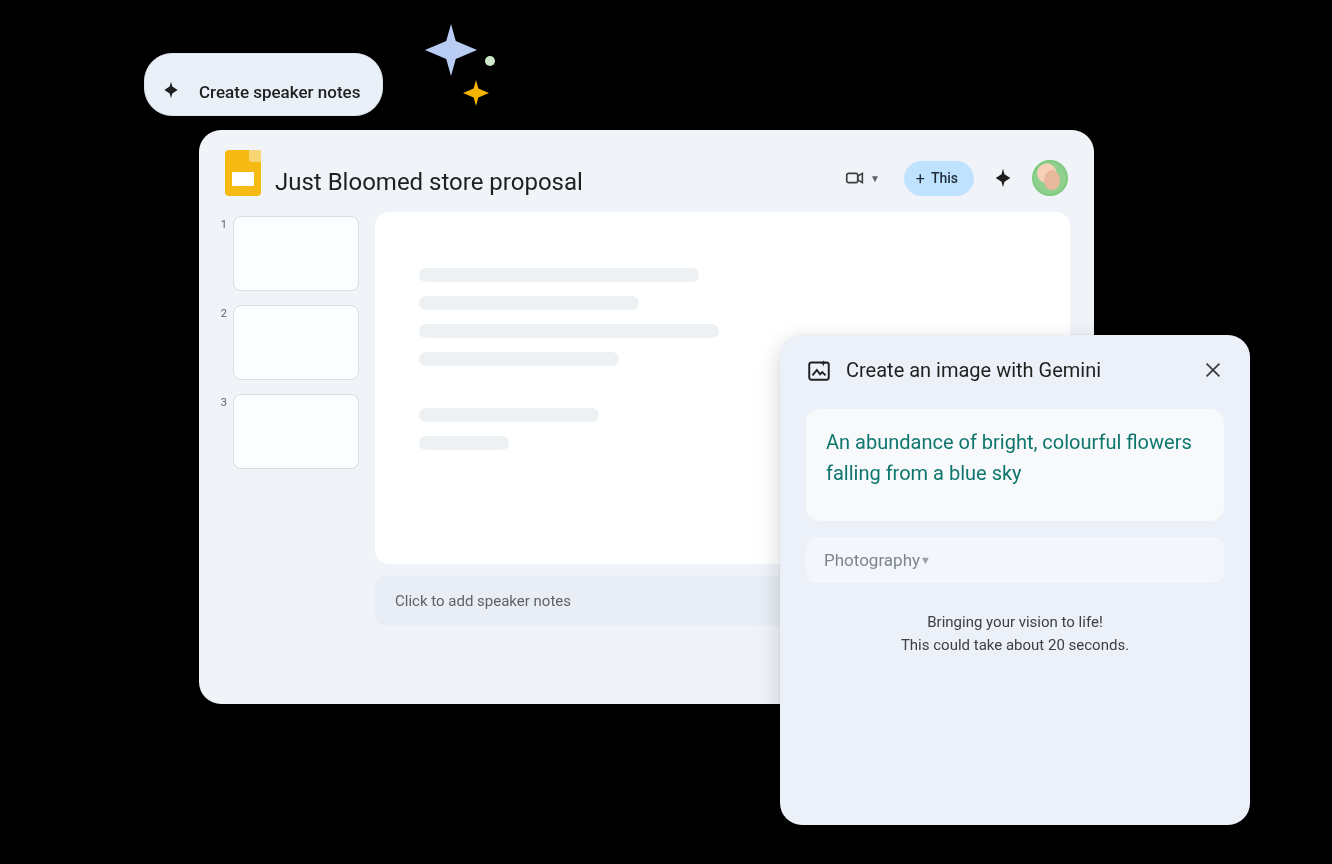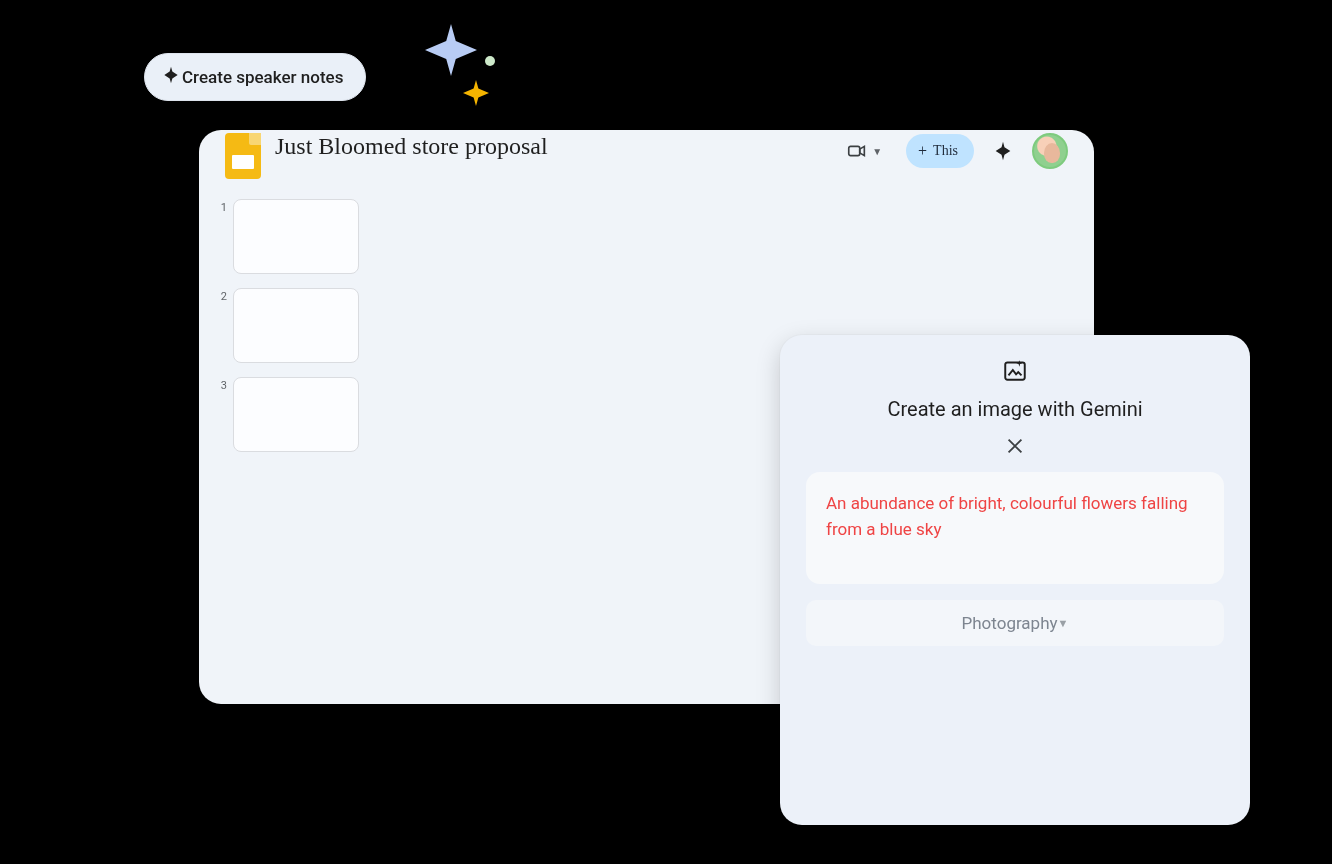--- a/index.html
+++ b/index.html
@@ -11,24 +11,24 @@
       position: relative;
       overflow: hidden;
     }
     
     .suggestion-pill {
       position: absolute;
       left: 144px;
       top: 53px;
       background: #eaf0f8;
       border-radius: 28px;
-      padding: 11px 22px 11px 16px;
+      padding: 26px 22px 11px 16px;
       display: flex;
       align-items: center;
-      gap: 1px;
+      gap: 18px;
       border: 1px solid #dde3ec;
     }
     .sparkle-icon svg { width: 20px; height: 20px; }
     .suggestion-pill span {
       font-size: 17px;
       color: #1f1f1f;
       font-weight: 500;
     }
     
     .deco-sparkles {
@@ -63,24 +63,23 @@
       top: 130px;
       width: 895px;
       height: 574px;
       background: #f0f4f9;
       border-radius: 22px;
       box-shadow: 0 2px 8px rgba(0,0,0,0.08);
     }
     
     .header {
       display: flex;
-      align-items: flex-start;
-      padding: 3px 26px 16px 26px;
+      align-items: flex-end;
+      padding: 20px 26px 16px 26px;
       gap: 14px;
-      font-family: Liberation Serif, serif;
     }
     .slides-logo {
       width: 36px; height: 46px;
       position: relative;
     }
     .slides-logo .base {
       width: 36px; height: 46px;
       background: #f5ba14;
       border-radius: 4px;
       position: absolute;
@@ -221,49 +220,48 @@
       height: 490px;
       background: #ecf1f9;
       border-radius: 22px;
       box-shadow: 0 8px 24px rgba(0,0,0,0.18), 0 0 0 1px rgba(0,0,0,0.02);
       padding: 22px 26px;
       display: flex;
       flex-direction: column;
     }
     .gemini-header {
       display: flex; align-items: center; gap: 14px;
-      margin-bottom: 15px;
-      flex-direction: column;
+      margin-bottom: 26px;
     }
     .image-gen-icon { width: 26px; height: 26px; }
     .gemini-title {
       font-size: 20px;
       color: #1f1f1f;
       font-weight: 400;
       flex: 1;
     }
     .close-btn { width: 22px; height: 22px; cursor: pointer; }
     .close-btn svg { width: 22px; height: 22px; }
     .prompt-box {
       background: #f7f9fb;
       border-radius: 14px;
       padding: 18px 20px;
       min-height: 112px;
-      font-size: 17px;
+      font-size: 20px;
       line-height: 1.55;
-      color: #ef4444;
+      color: #0f766e;
       margin-bottom: 16px;
     }
     .style-select {
       background: #f3f6fa;
       border-radius: 10px;
       padding: 13px 18px;
       display: flex;
       align-items: center;
-      justify-content: center;
+      justify-content: flex-start;
       color: #7d8590;
       font-size: 17px;
       margin-bottom: 28px;
     }
     .style-select .select-caret { color: #9aa0a6; font-size: 11px; }
     .creating-btn {
       align-self: center;
       background: linear-gradient(90deg, #c4daf6 0%, #85b8f4 100%);
       border-radius: 26px;
       padding: 13px 30px;
@@ -335,20 +333,34 @@
         <div class="thumb-num">1</div>
         <div class="thumb"></div>
       </div>
       <div class="thumb-row">
         <div class="thumb-num">2</div>
         <div class="thumb"></div>
       </div>
       <div class="thumb-row">
         <div class="thumb-num">3</div>
         <div class="thumb"></div>
+      </div>
+    </div>
+    <div class="main-area">
+      <div class="slide-canvas">
+        <div class="placeholder-line pl1"></div>
+        <div class="placeholder-line pl2"></div>
+        <div class="placeholder-line pl3"></div>
+        <div class="placeholder-line pl4"></div>
+        <div class="gap"></div>
+        <div class="placeholder-line pl5"></div>
+        <div class="placeholder-line pl6"></div>
+      </div>
+      <div class="speaker-notes">
+        <span>Click to add speaker notes</span>
       </div>
     </div>
   </div>
 </div>
 
 <div class="gemini-panel">
   <div class="gemini-header">
     <span class="image-gen-icon">
       <svg viewBox="0 0 24 24" fill="none" stroke="#1f1f1f" stroke-width="1.8">
         <rect x="3" y="5" width="18" height="16" rx="2"></rect>
@@ -363,13 +375,17 @@
       </svg>
     </div>
   </div>
   <div class="prompt-box">
     <span>An abundance of bright, colourful flowers falling from a blue sky</span>
   </div>
   <div class="style-select">
     <span>Photography</span>
     <span class="select-caret">▼</span>
   </div>
+  <div class="status-text">
+    <div>Bringing your vision to life!</div>
+    <div>This could take about 20 seconds.</div>
+  </div>
 </div>
 
 </body></html>

